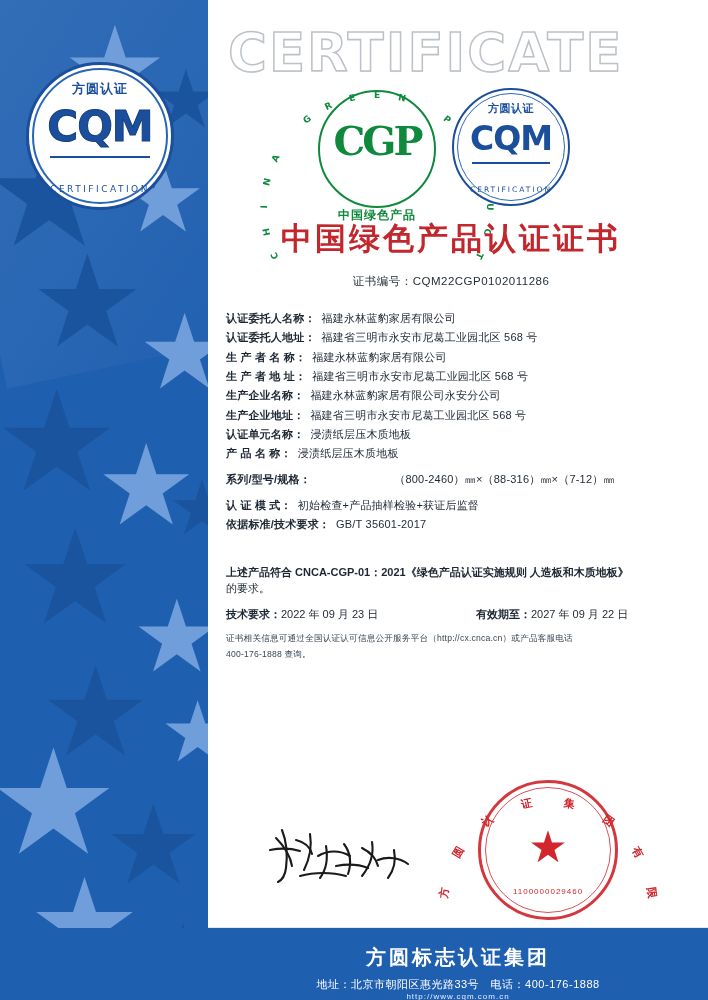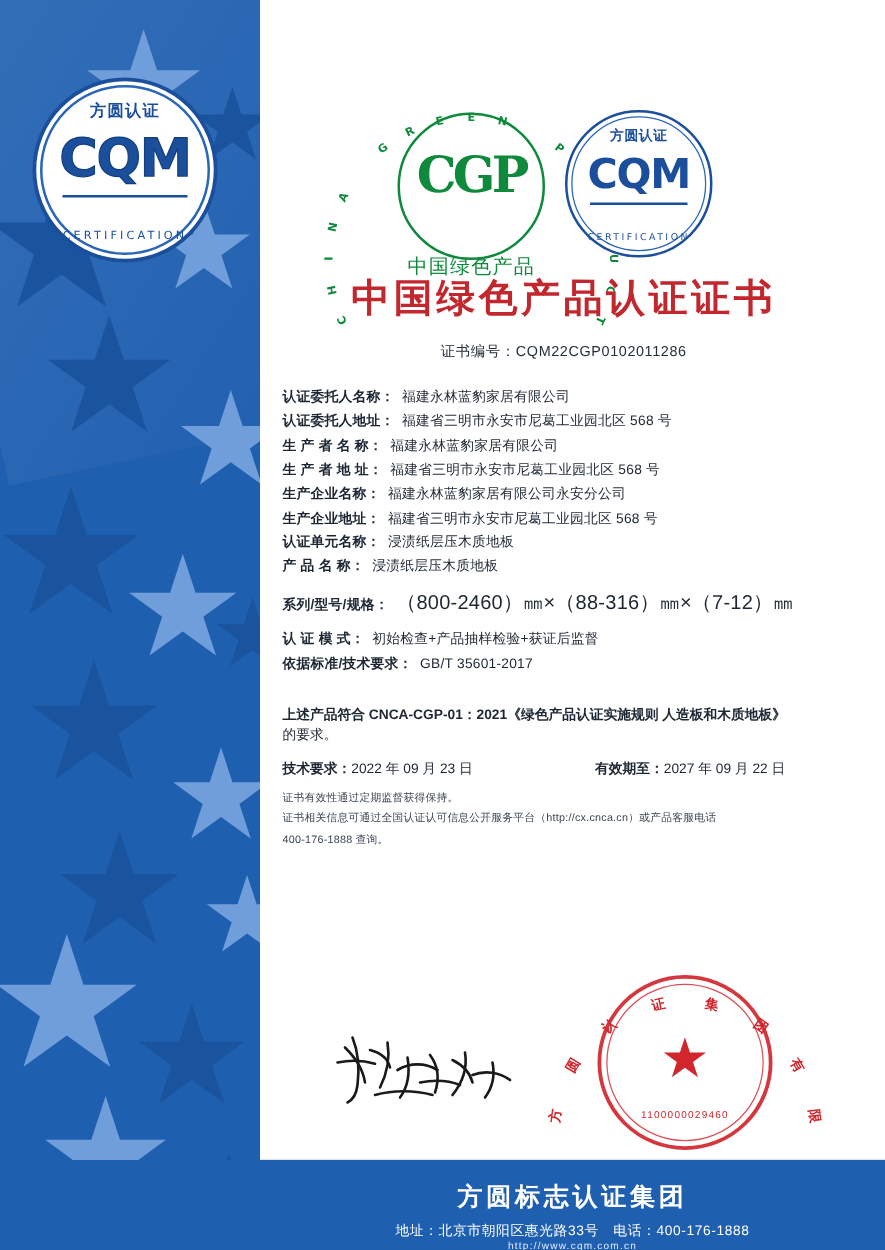--- a/index.html
+++ b/index.html
@@ -183,23 +183,23 @@
     font-weight: bold;
     font-size: 40px;
     color: #0f8a3c;
     letter-spacing: -3px;
     white-space: nowrap;
   }
   .green-logo .g-cn {
     position: absolute;
     bottom: -16px; left: -8px; right: -8px;
     text-align: center;
-    font-size: 16px;
+    font-size: 12px;
     color: #0f8a3c;
-    font-weight: normal;
+    font-weight: bold;
     letter-spacing: 1px;
   }
   .arc-char {
     position: absolute;
     left: 50%; top: 50%;
     font-family: "DejaVu Sans", sans-serif;
     font-size: 9px;
     font-weight: bold;
     color: #0f8a3c;
     transform-origin: 0 59px;
@@ -305,21 +305,21 @@
     flex: 0 0 auto;
     letter-spacing: 0.2px;
   }
   .fvalue {
     margin-left: 6px;
     flex: 1 1 auto;
     letter-spacing: 0.2px;
   }
   .frow.spaced { margin-top: 12px; }
 
-  .spec-row .fvalue { font-size: 16px; }
+  .spec-row .fvalue { font-size: 11px; text-align: center; }
 
   
   .para-block {
     position: absolute;
     left: 226px;
     top: 565px;
     width: 466px;
     font-size: 11px;
     color: #1d2733;
     line-height: 1.45;
@@ -437,20 +437,21 @@
         <div class="star dark" style="left: 104px; top: 790px; font-size: 110px;">★</div>
         <div class="star light" style="left: 28px; top: 862px; font-size: 126px;">★</div>
         <div class="star dark" style="left: 140px; top: 912px; font-size: 96px;">★</div>
         <div class="star light" style="left: 60px; top: 950px; font-size: 108px;">★</div>
         <div class="star dark" style="left: 150px; top: 60px; font-size: 80px;">★</div>
         <div class="star dark" style="left: 168px; top: 470px; font-size: 76px;">★</div>
         <div class="star light" style="left: 160px; top: 690px; font-size: 84px;">★</div>
       </div>
   </div>
 
+  <div class="cert-word">CERTIFICATE</div>
 
   <div class="cqm-badge">
     <div class="ring-outer"></div>
     <div class="ring-inner"></div>
     <div class="cq-top">方圆认证</div>
     <div class="cq-main">CQM</div>
     <div class="cq-divider"></div>
     <div class="cq-bottom">CERTIFICATION</div>
   </div>
 
@@ -553,21 +554,20 @@
   <div class="dates-line">
     <div class="d-left">
       <b>技术要求：</b><span>2022 年 09 月 23 日</span>
     </div>
     <div class="d-right">
       <b>有效期至：</b><span>2027 年 09 月 22 日</span>
     </div>
   </div>
 
   <div class="notes">
-    <div>证书有效性通过定期监督获得保持。</div>
     <div>证书相关信息可通过全国认证认可信息公开服务平台（http://cx.cnca.cn）或产品客服电话</div>
     <div>400-176-1888 查询。</div>
   </div>
 
   <div class="signature">
     <svg viewBox="0 0 150 64" width="150" height="64" aria-hidden="true">
       <g fill="none" stroke="#1a1a1a" stroke-width="2.1" stroke-linecap="round">
         <path d="M10 12 C18 20, 24 28, 26 40"></path>
         <path d="M4 24 C14 22, 24 22, 34 25"></path>
         <path d="M16 4 C20 14, 22 26, 20 42 C19 50, 16 54, 12 56"></path>

